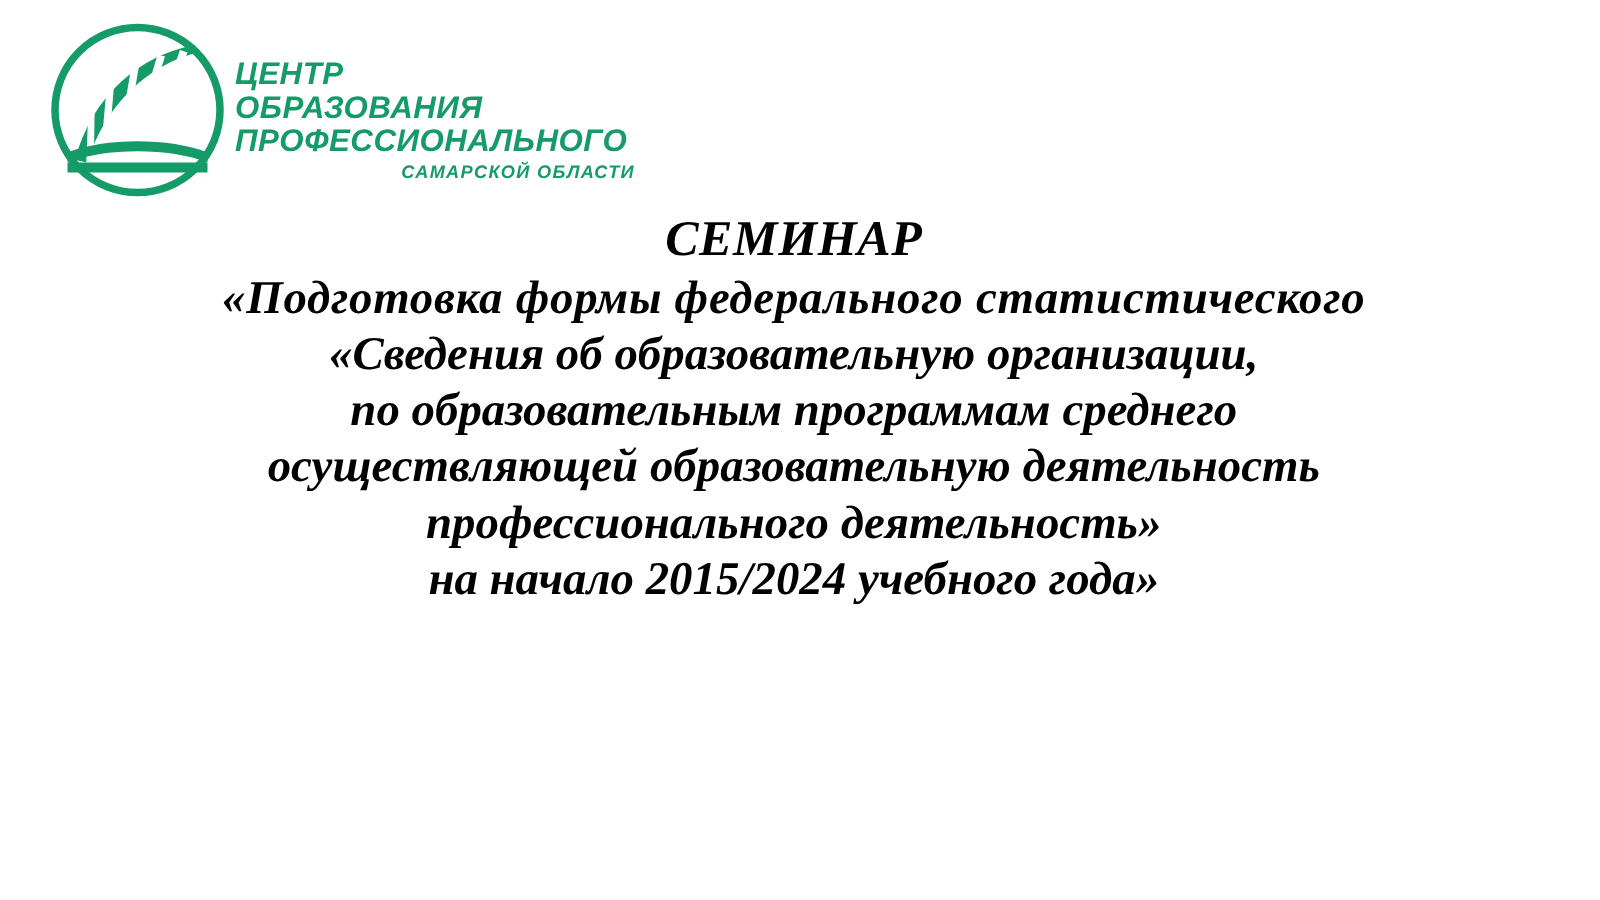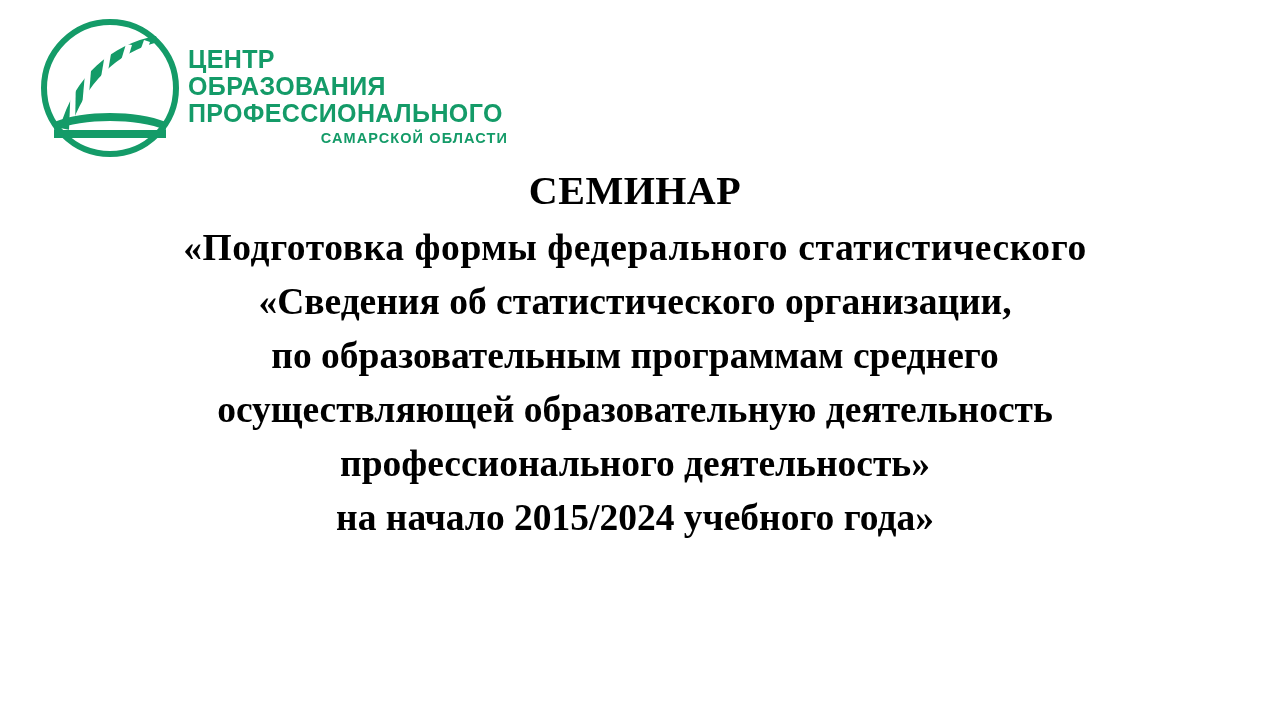--- a/index.html
+++ b/index.html
@@ -11,20 +11,21 @@
     height: 720px;
     background: #ffffff;
     font-family: "Liberation Serif", serif;
     overflow: hidden;
   }
   .slide {
     position: relative;
     width: 1168px;
     height: 720px;
     background: #ffffff;
+    font-style: italic;
   }
 
   
   .logo {
     position: absolute;
     left: 40px;
     top: 18px;
     width: 470px;
     height: 140px;
   }
@@ -72,21 +73,20 @@
     font-size: 40px;
     font-weight: bold;
     line-height: 1.16;
     letter-spacing: 0.5px;
   }
   .title-line {
     font-size: 37.5px;
     font-weight: bold;
     line-height: 1.2;
     white-space: nowrap;
-    margin-top: 9px;
   }
   .title-line.wide {
     letter-spacing: 0.6px;
   }
   .gap-small {
     height: 2px;
   }
 </style>
 </head>
 <body>
@@ -114,20 +114,20 @@
       <div class="logo-line">ОБРАЗОВАНИЯ</div>
       <div class="logo-line">ПРОФЕССИОНАЛЬНОГО</div>
       <div class="logo-sub">САМАРСКОЙ ОБЛАСТИ</div>
     </div>
   </div>
 
   <div class="title-block">
     <div class="title-main">СЕМИНАР</div>
     <div class="gap-small"></div>
     <div class="title-line wide">«Подготовка формы федерального статистического</div>
-    <div class="title-line">«Сведения об статистического организации,</div>
+    <div class="title-line">«Сведения об образовательную организации,</div>
     <div class="title-line">по образовательным программам среднего</div>
     <div class="title-line">осуществляющей образовательную деятельность</div>
     <div class="title-line">профессионального деятельность»</div>
     <div class="title-line">на начало 2015/2024 учебного года»</div>
   </div>
 
 </div>
 
 </body></html>

